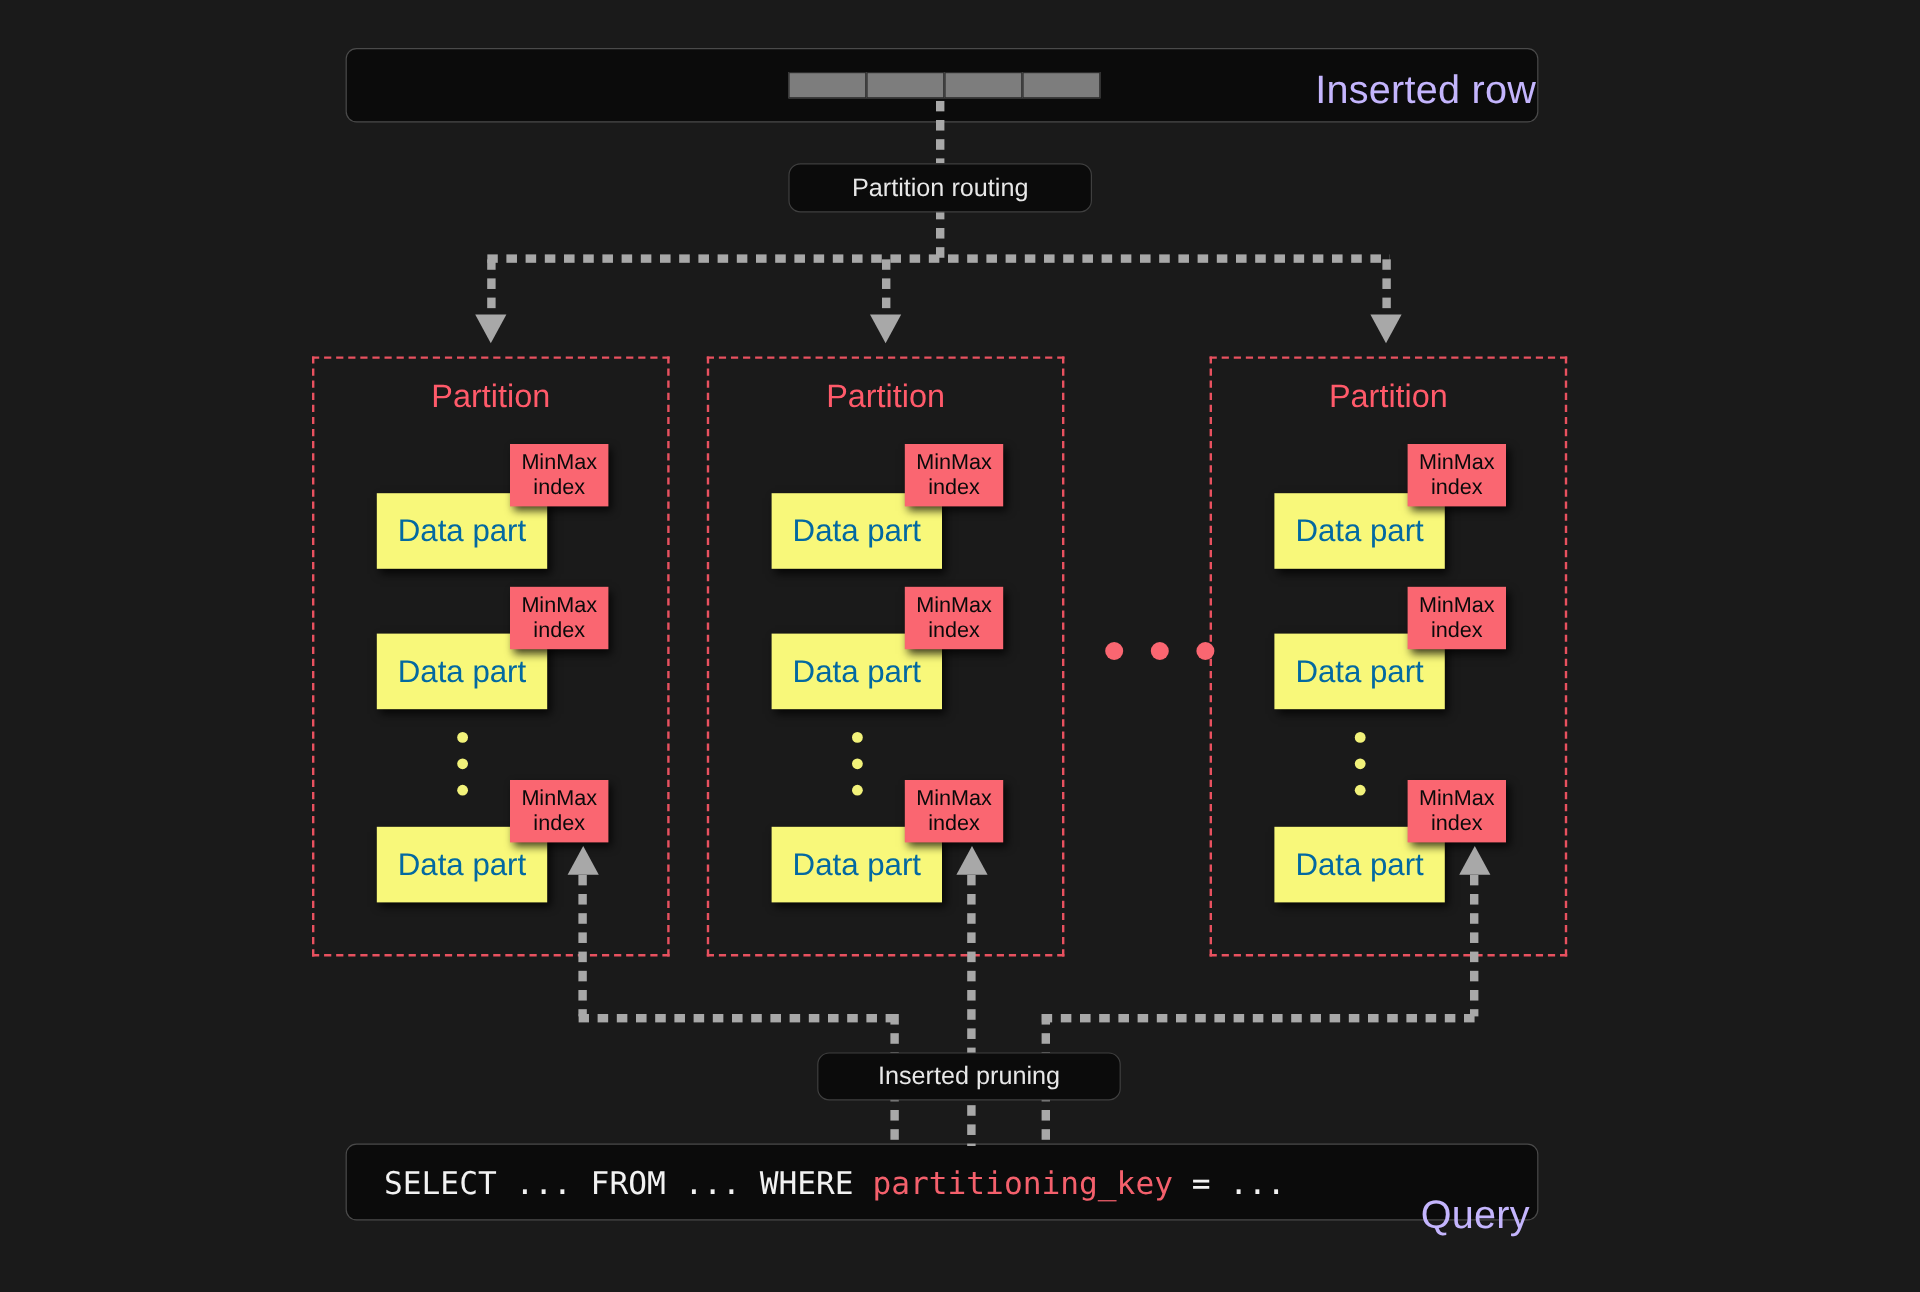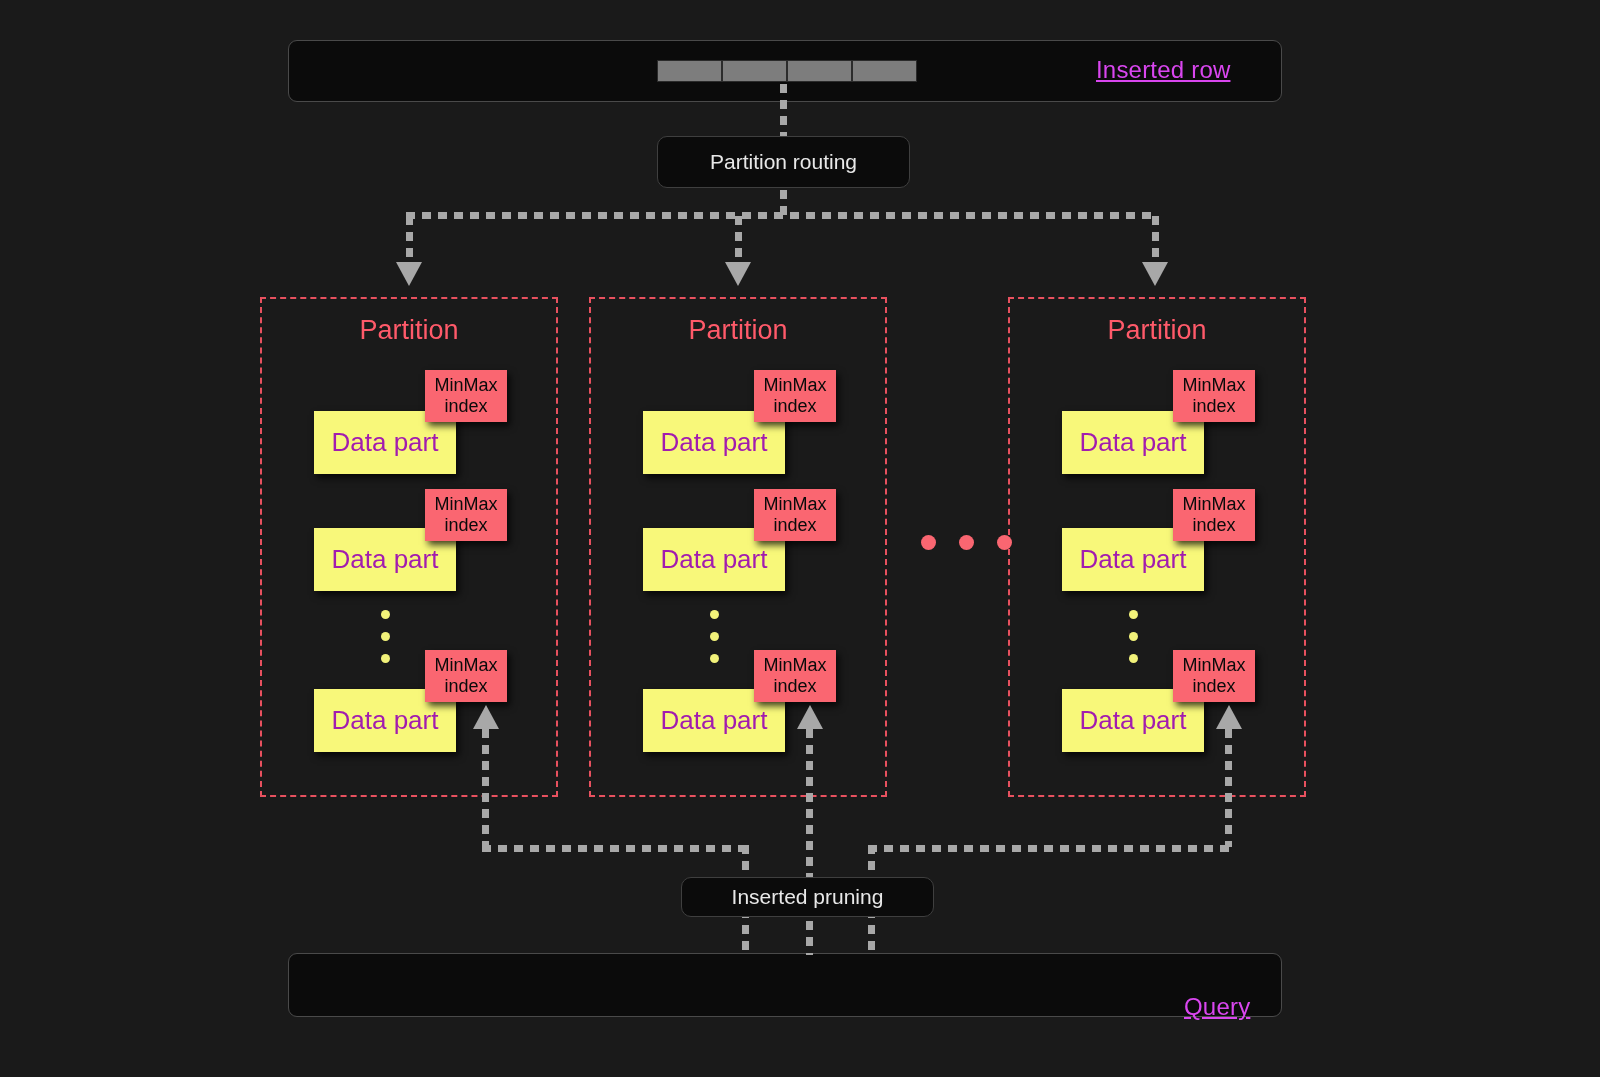--- a/index.html
+++ b/index.html
@@ -15,25 +15,24 @@
   
   .bigbar{
     position:absolute;
     background:#0b0b0b;
     border:1px solid #4a4a4a;
     border-radius:9px;
     box-sizing:border-box;
   }
   .bar-label{
     position:absolute;
-    color:#d946ef;
-    font-size:24px;
+    color:#c4b5fd;
+    font-size:33px;
     letter-spacing:.2px;
     white-space:nowrap;
-    text-decoration:underline;
   }
 
   
   .rowcells{position:absolute;display:flex;}
   .rowcell{
     width:65px;height:22px;
     background:#7d7d7d;
     border:1px solid #2b2b2b;
     box-sizing:border-box;
   }
@@ -63,21 +62,21 @@
     top:16px;left:0;right:0;
     text-align:center;
     color:#ff5a6a;
     font-size:27px;
   }
 
   
   .datapart{
     position:absolute;
     background:#f8f87a;
-    color:#a21caf;
+    color:#0369a1;
     font-size:26px;
     display:flex;align-items:center;justify-content:center;
     box-shadow:3px 4px 7px rgba(0,0,0,.75);
     box-sizing:border-box;
     z-index:3;
   }
   .minmax{
     position:absolute;
     background:#fa6671;
     color:#0a0a0a;
@@ -154,21 +153,21 @@
   <div class="rowcells" style="left:657px;top:60px;">
     <div class="rowcell"></div>
     <div class="rowcell"></div>
     <div class="rowcell"></div>
     <div class="rowcell"></div>
   </div>
   <div class="bar-label" style="left:1096px;top:56px;">Inserted row</div>
 
   <div class="dv" style="left:780px;top:84px;height:52px;"></div>
 
-  <div class="pill" style="left:657px;top:136px;width:253px;height:52px;">Partition routing</div>
+  <div class="pill" style="left:657px;top:136px;width:253px;height:41px;">Partition routing</div>
 
   <div class="dv" style="left:780px;top:174px;height:42px;"></div>
 
   <div class="dh" style="left:406px;top:212px;width:752px;"></div>
 
   <div class="dv" style="left:406px;top:216px;height:50px;"></div>
   <div class="arrow-down" style="left:396px;top:262px;"></div>
 
   <div class="dv" style="left:735px;top:216px;height:50px;"></div>
   <div class="arrow-down" style="left:725px;top:262px;"></div>
@@ -293,15 +292,16 @@
   <div class="dv" style="left:806px;top:729px;height:226px;"></div>
 
   <div class="arrow-up" style="left:1216px;top:705px;"></div>
   <div class="dv" style="left:1225px;top:729px;height:118px;"></div>
   <div class="dh" style="left:868px;top:845px;width:364px;"></div>
   <div class="dv" style="left:868px;top:845px;height:110px;"></div>
 
   <div class="pill" style="left:681px;top:877px;width:253px;height:40px;">Inserted pruning</div>
 
   <div class="bigbar" style="left:288px;top:953px;width:994px;height:64px;"></div>
+  <div class="code" style="left:320px;top:972px;"><span>SELECT ... FROM ... WHERE </span><span class="key">partitioning_key</span><span> = ...</span></div>
   <div class="bar-label" style="left:1184px;top:969px;margin-top:24px;">Query</div>
 
 </div>
 
 </body></html>

